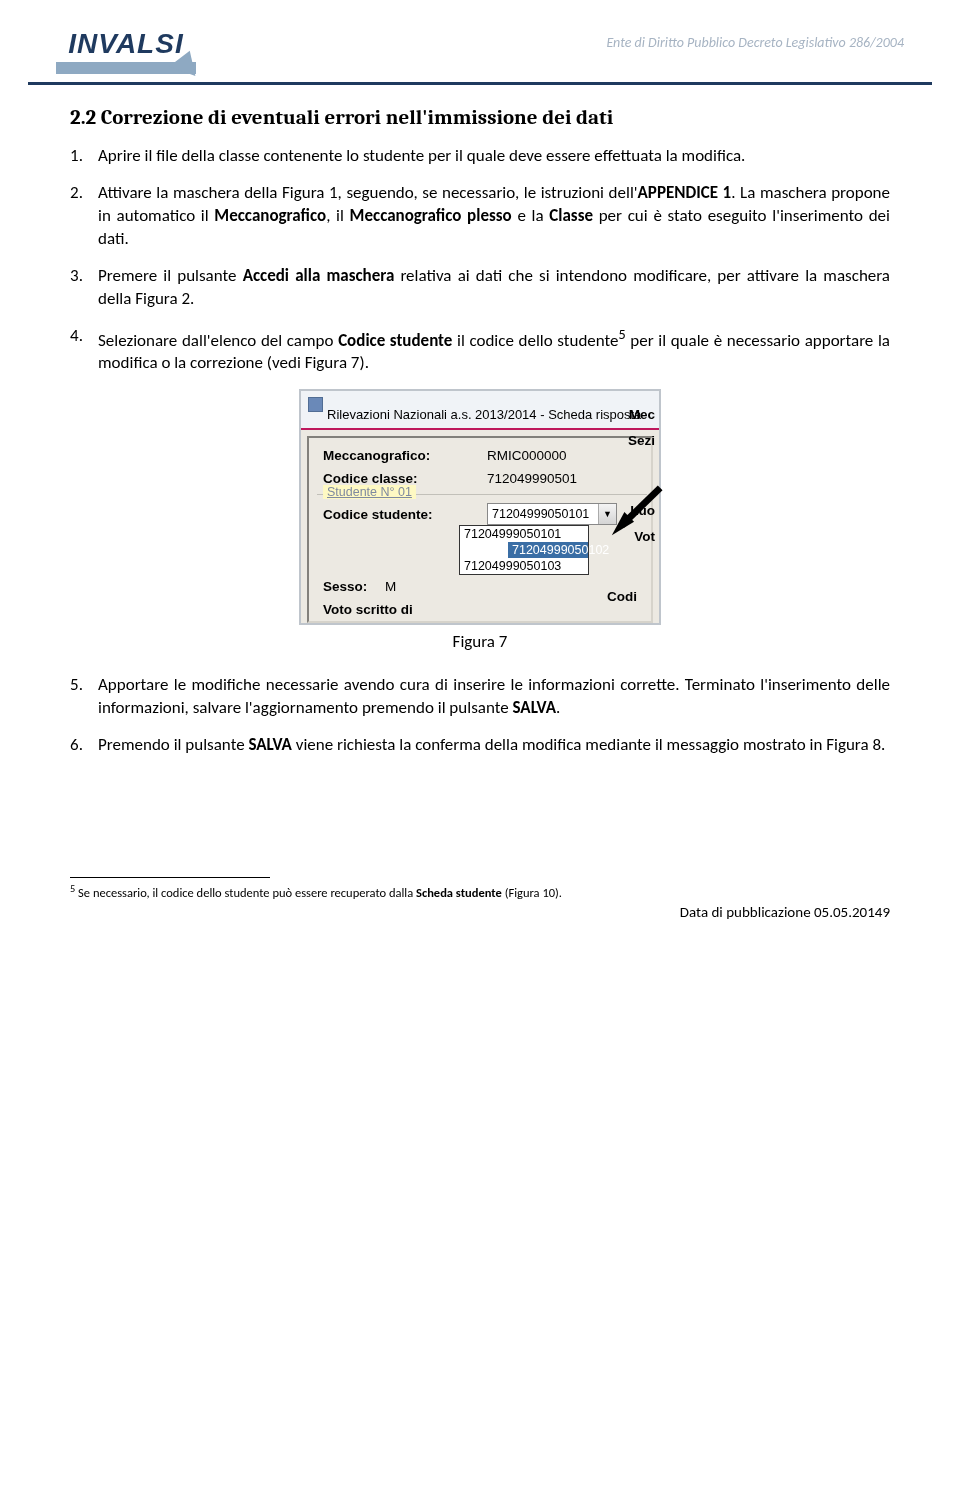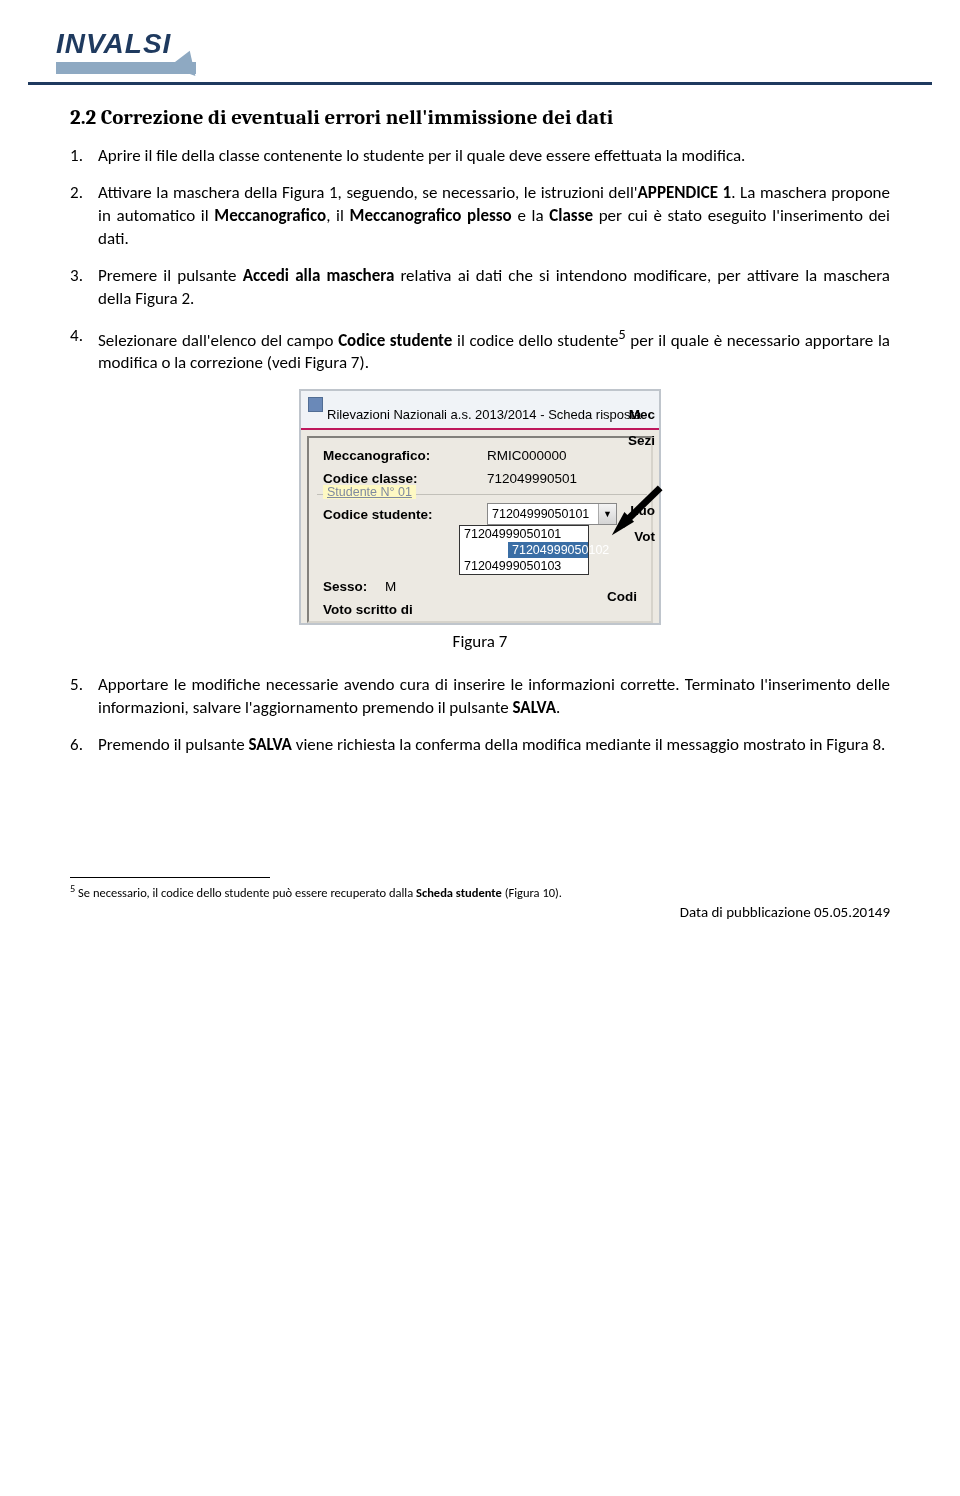--- a/index.html
+++ b/index.html
@@ -11,21 +11,21 @@
     color: #000;
     position: relative;
   }
   .header {
     display: flex;
     align-items: flex-start;
     padding: 28px 28px 8px 28px;
     border-bottom: 3px solid #1f3a5f;
     margin: 0 28px 14px 28px;
   }
-  .logo-block { margin-right: 18px; }
+  .logo-block { margin-right: 18px; text-align: center; }
   .logo-word {
     color: #1f3a5f;
     font-weight: 900;
     font-size: 28px;
     letter-spacing: 1px;
     font-style: italic;
     font-family: "Arial Black", Arial, sans-serif;
   }
   .logo-bar { width: 140px; height: 12px; background: #8ea9c2; margin-top: 2px; position: relative; }
   .logo-arrow {
@@ -187,20 +187,21 @@
 <body>
 
 <div class="header">
   <div class="logo-block">
     <div class="logo-word">INVALSI</div>
     <div class="logo-bar">
         <div class="logo-arrow"></div>
       </div>
   </div>
   <div class="header-titles">
+    <div class="header-sub">Ente di Diritto Pubblico Decreto Legislativo 286/2004</div>
   </div>
 </div>
 
 <div class="content">
 
   <div class="section-title">2.2 Correzione di eventuali errori nell'immissione dei dati</div>
 
 
   <ol class="steps">
     <li>Aprire il file della classe contenente lo studente per il quale deve essere effettuata la modifica.</li>

